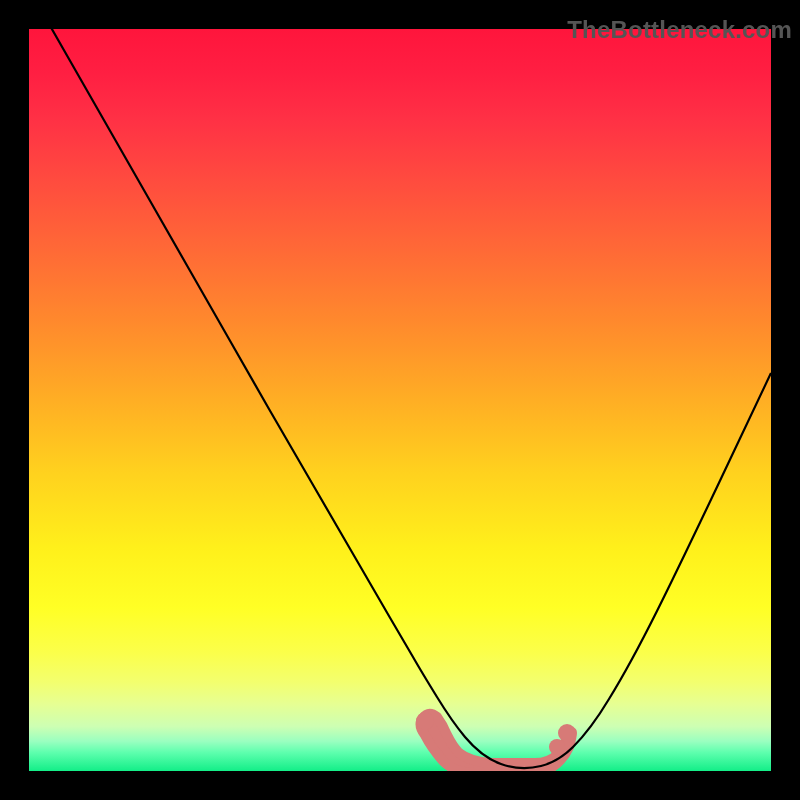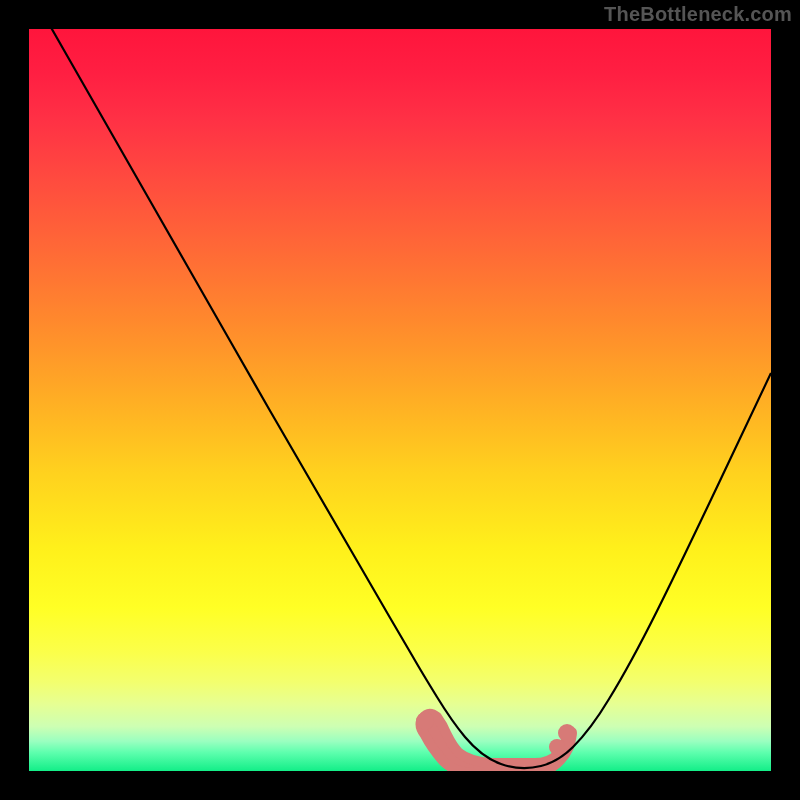--- a/index.html
+++ b/index.html
@@ -37,23 +37,23 @@
       #f3ff6e 88%,
       #e6ff93 91%,
       #cdffb3 94%,
       #9affc0 96%,
       #5effae 97.5%,
       #13ee88 100%
     );
   }
   .watermark {
     position: absolute;
-    top: 3px;
+    top: 16px;
     right: 8px;
-    font-size: 20px;
+    font-size: 24px;
     font-weight: 600;
     color: #555555;
     letter-spacing: 0.2px;
     z-index: 5;
   }
   svg.curve {
     position: absolute;
     inset: 0;
     width: 742px;
     height: 742px;

